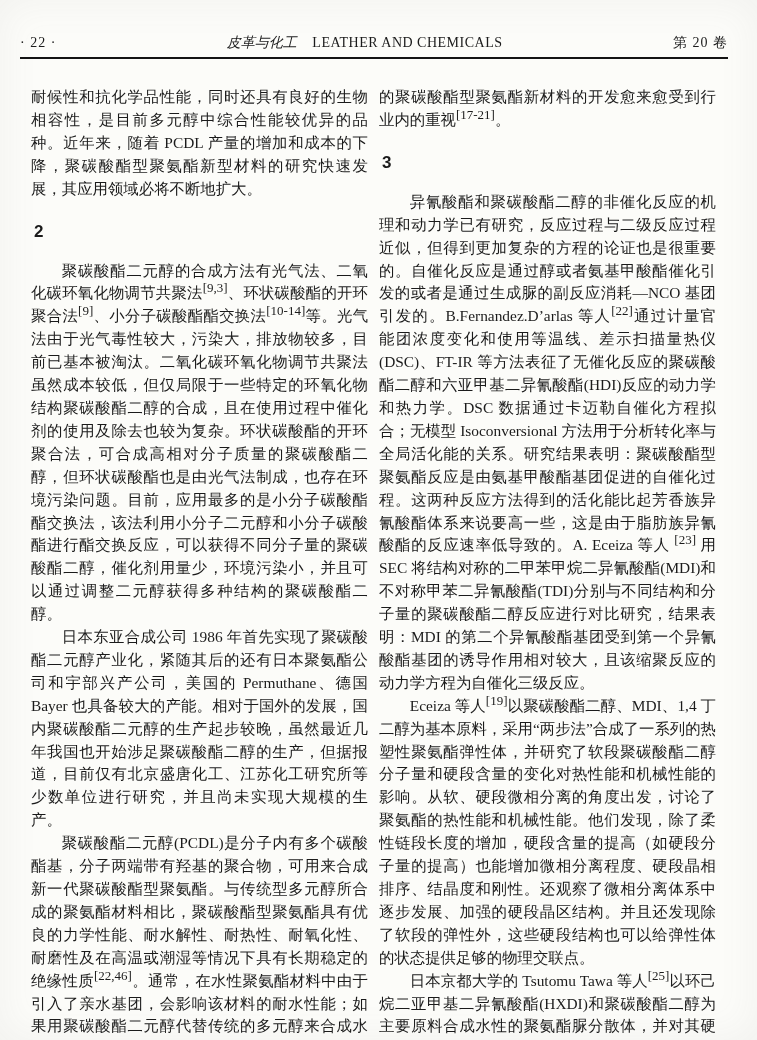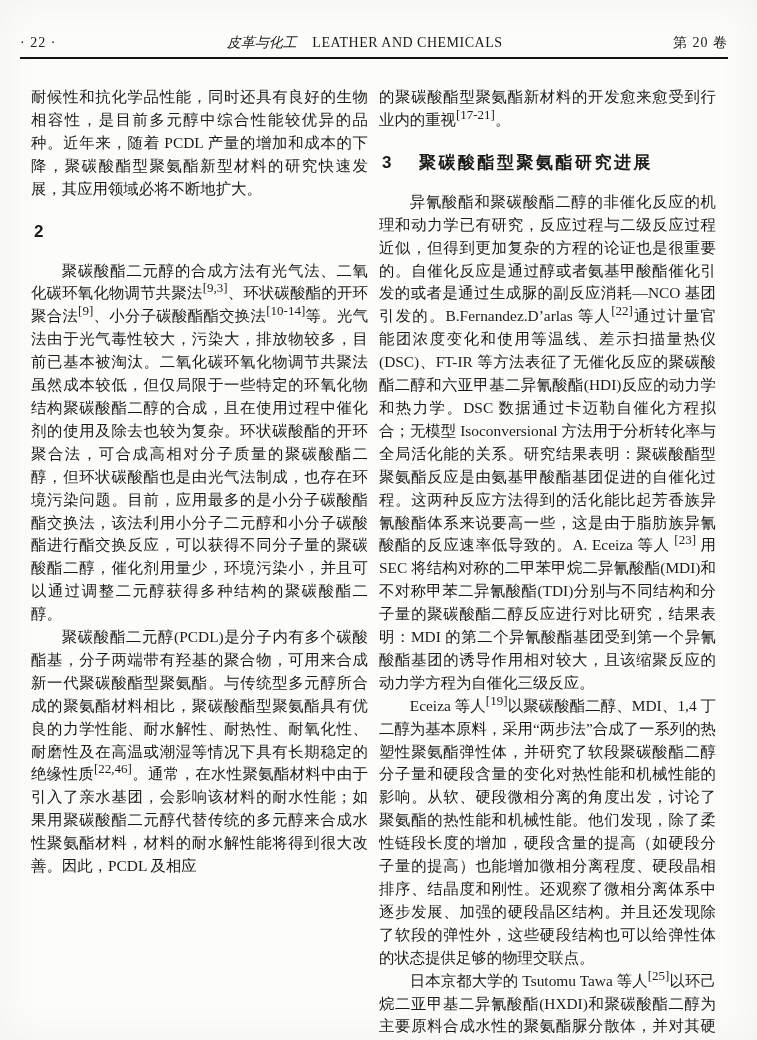--- a/index.html
+++ b/index.html
@@ -67,27 +67,27 @@
     <span class="vol">第 20 卷</span>
   </div>
 
   <div class="content">
     <div class="col">
         <p class="para noindent">耐候性和抗化学品性能，同时还具有良好的生物相容性，是目前多元醇中综合性能较优异的品种。近年来，随着 PCDL 产量的增加和成本的下降，聚碳酸酯型聚氨酯新型材料的研究快速发展，其应用领域必将不断地扩大。</p>
         <div class="sec-heading">
           <span class="sec-num">2</span>
         </div>
         <p class="para">聚碳酸酯二元醇的合成方法有光气法、二氧化碳环氧化物调节共聚法<sup>[9,3]</sup>、环状碳酸酯的开环聚合法<sup>[9]</sup>、小分子碳酸酯酯交换法<sup>[10-14]</sup>等。光气法由于光气毒性较大，污染大，排放物较多，目前已基本被淘汰。二氧化碳环氧化物调节共聚法虽然成本较低，但仅局限于一些特定的环氧化物结构聚碳酸酯二醇的合成，且在使用过程中催化剂的使用及除去也较为复杂。环状碳酸酯的开环聚合法，可合成高相对分子质量的聚碳酸酯二醇，但环状碳酸酯也是由光气法制成，也存在环境污染问题。目前，应用最多的是小分子碳酸酯酯交换法，该法利用小分子二元醇和小分子碳酸酯进行酯交换反应，可以获得不同分子量的聚碳酸酯二醇，催化剂用量少，环境污染小，并且可以通过调整二元醇获得多种结构的聚碳酸酯二醇。</p>
+        <p class="para">日本东亚合成公司 1986 年首先实现了聚碳酸酯二元醇产业化，紧随其后的还有日本聚氨酯公司和宇部兴产公司，美国的 Permuthane、德国 Bayer 也具备较大的产能。相对于国外的发展，国内聚碳酸酯二元醇的生产起步较晚，虽然最近几年我国也开始涉足聚碳酸酯二醇的生产，但据报道，目前仅有北京盛唐化工、江苏化工研究所等少数单位进行研究，并且尚未实现大规模的生产。</p>
         <p class="para">聚碳酸酯二元醇(PCDL)是分子内有多个碳酸酯基，分子两端带有羟基的聚合物，可用来合成新一代聚碳酸酯型聚氨酯。与传统型多元醇所合成的聚氨酯材料相比，聚碳酸酯型聚氨酯具有优良的力学性能、耐水解性、耐热性、耐氧化性、耐磨性及在高温或潮湿等情况下具有长期稳定的绝缘性质<sup>[22,46]</sup>。通常，在水性聚氨酯材料中由于引入了亲水基团，会影响该材料的耐水性能；如果用聚碳酸酯二元醇代替传统的多元醇来合成水性聚氨酯材料，材料的耐水解性能将得到很大改善。因此，PCDL 及相应</p>
       </div>
     <div class="col">
         <p class="para noindent">的聚碳酸酯型聚氨酯新材料的开发愈来愈受到行业内的重视<sup>[17-21]</sup>。</p>
         <div class="sec-heading">
           <span class="sec-num">3</span>
-          <span class="sec-title">聚碳酸酯型聚氨酯研究进展</span>
         </div>
         <p class="para">异氰酸酯和聚碳酸酯二醇的非催化反应的机理和动力学已有研究，反应过程与二级反应过程近似，但得到更加复杂的方程的论证也是很重要的。自催化反应是通过醇或者氨基甲酸酯催化引发的或者是通过生成脲的副反应消耗—NCO 基团引发的。B.Fernandez.D’arlas 等人<sup>[22]</sup>通过计量官能团浓度变化和使用等温线、差示扫描量热仪(DSC)、FT-IR 等方法表征了无催化反应的聚碳酸酯二醇和六亚甲基二异氰酸酯(HDI)反应的动力学和热力学。DSC 数据通过卡迈勒自催化方程拟合；无模型 Isoconversional 方法用于分析转化率与全局活化能的关系。研究结果表明：聚碳酸酯型聚氨酯反应是由氨基甲酸酯基团促进的自催化过程。这两种反应方法得到的活化能比起芳香族异氰酸酯体系来说要高一些，这是由于脂肪族异氰酸酯的反应速率低导致的。A. Eceiza 等人 <sup>[23]</sup> 用 SEC 将结构对称的二甲苯甲烷二异氰酸酯(MDI)和不对称甲苯二异氰酸酯(TDI)分别与不同结构和分子量的聚碳酸酯二醇反应进行对比研究，结果表明：MDI 的第二个异氰酸酯基团受到第一个异氰酸酯基团的诱导作用相对较大，且该缩聚反应的动力学方程为自催化三级反应。</p>
         <p class="para">Eceiza 等人<sup>[19]</sup>以聚碳酸酯二醇、MDI、1,4 丁二醇为基本原料，采用“两步法”合成了一系列的热塑性聚氨酯弹性体，并研究了软段聚碳酸酯二醇分子量和硬段含量的变化对热性能和机械性能的影响。从软、硬段微相分离的角度出发，讨论了聚氨酯的热性能和机械性能。他们发现，除了柔性链段长度的增加，硬段含量的提高（如硬段分子量的提高）也能增加微相分离程度、硬段晶相排序、结晶度和刚性。还观察了微相分离体系中逐步发展、加强的硬段晶区结构。并且还发现除了软段的弹性外，这些硬段结构也可以给弹性体的状态提供足够的物理交联点。</p>
         <p class="para">日本京都大学的 Tsutomu Tawa 等人<sup>[25]</sup>以环己烷二亚甲基二异氰酸酯(HXDI)和聚碳酸酯二醇为主要原料合成水性的聚氨酯脲分散体，并对其硬段对胶束性质的影响做了研究，研究结果表明：随着硬段分数的增加，胶束粒子尺寸增大；在硬段分数一定的情</p>
       </div>
   </div>
 
 </div>
 
 </body></html>

